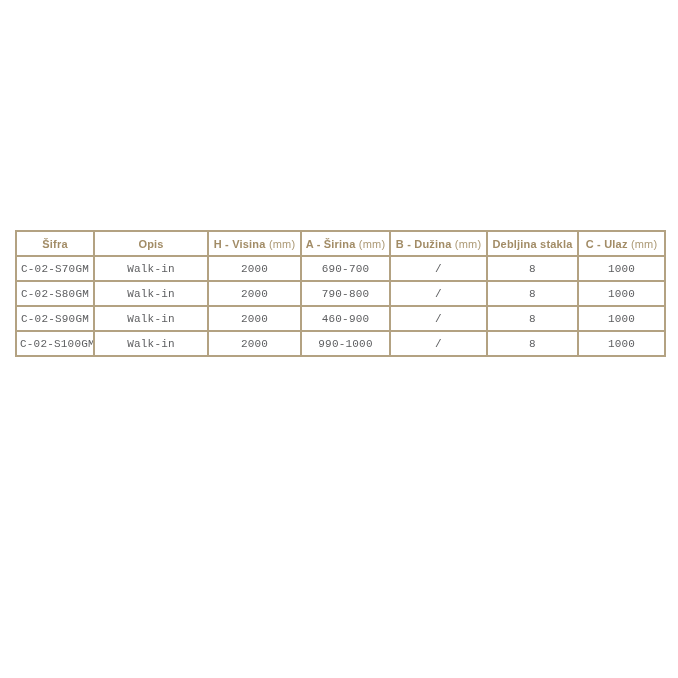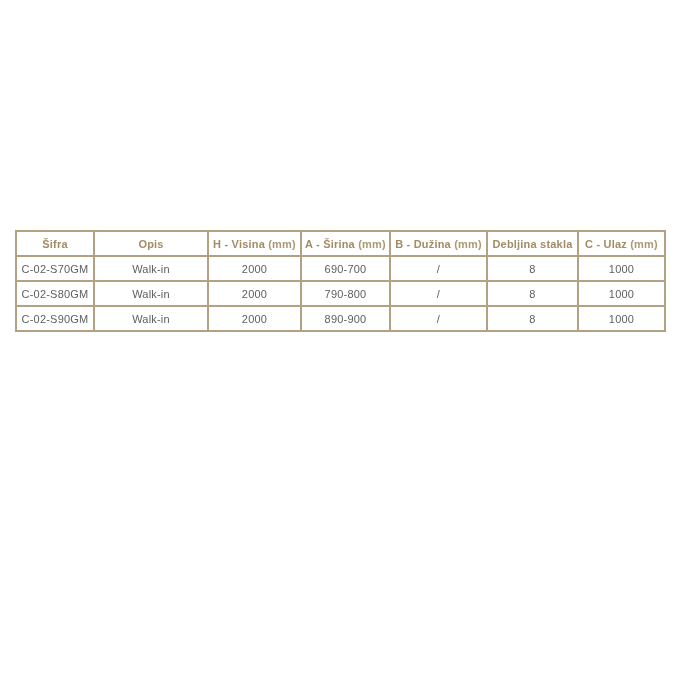--- a/index.html
+++ b/index.html
@@ -35,27 +35,28 @@
     font-size: 11px;
     letter-spacing: 0.2px;
     white-space: nowrap;
     overflow: hidden;
   }
   table.spec-table th {
     font-weight: bold;
     color: #a28c66;
   }
   table.spec-table th .unit {
-    font-weight: bold;
+    font-weight: normal;
     color: #ac9975;
     margin-top: 32px;
   }
   table.spec-table td {
     font-weight: normal;
     color: #5d5e60;
+    font-family: Liberation Mono, monospace;
   }
   col.c-sifra   { width: 78px; }
   col.c-opis    { width: 114px; }
   col.c-visina  { width: 93px; }
   col.c-sirina  { width: 89px; }
   col.c-duzina  { width: 97px; }
   col.c-stakla  { width: 91px; }
   col.c-ulaz    { width: 87px; }
 </style>
 </head>
@@ -118,20 +119,29 @@
           <td>2000</td>
           <td>790-800</td>
           <td>/</td>
           <td>8</td>
           <td>1000</td>
         </tr>
         <tr>
           <td>C-02-S90GM</td>
           <td>Walk-in</td>
           <td>2000</td>
-          <td>890-900</td>
+          <td>460-900</td>
+          <td>/</td>
+          <td>8</td>
+          <td>1000</td>
+        </tr>
+        <tr>
+          <td>C-02-S100GM</td>
+          <td>Walk-in</td>
+          <td>2000</td>
+          <td>990-1000</td>
           <td>/</td>
           <td>8</td>
           <td>1000</td>
         </tr>
       </tbody>
   </table>
 </div>
 
 </body></html>

